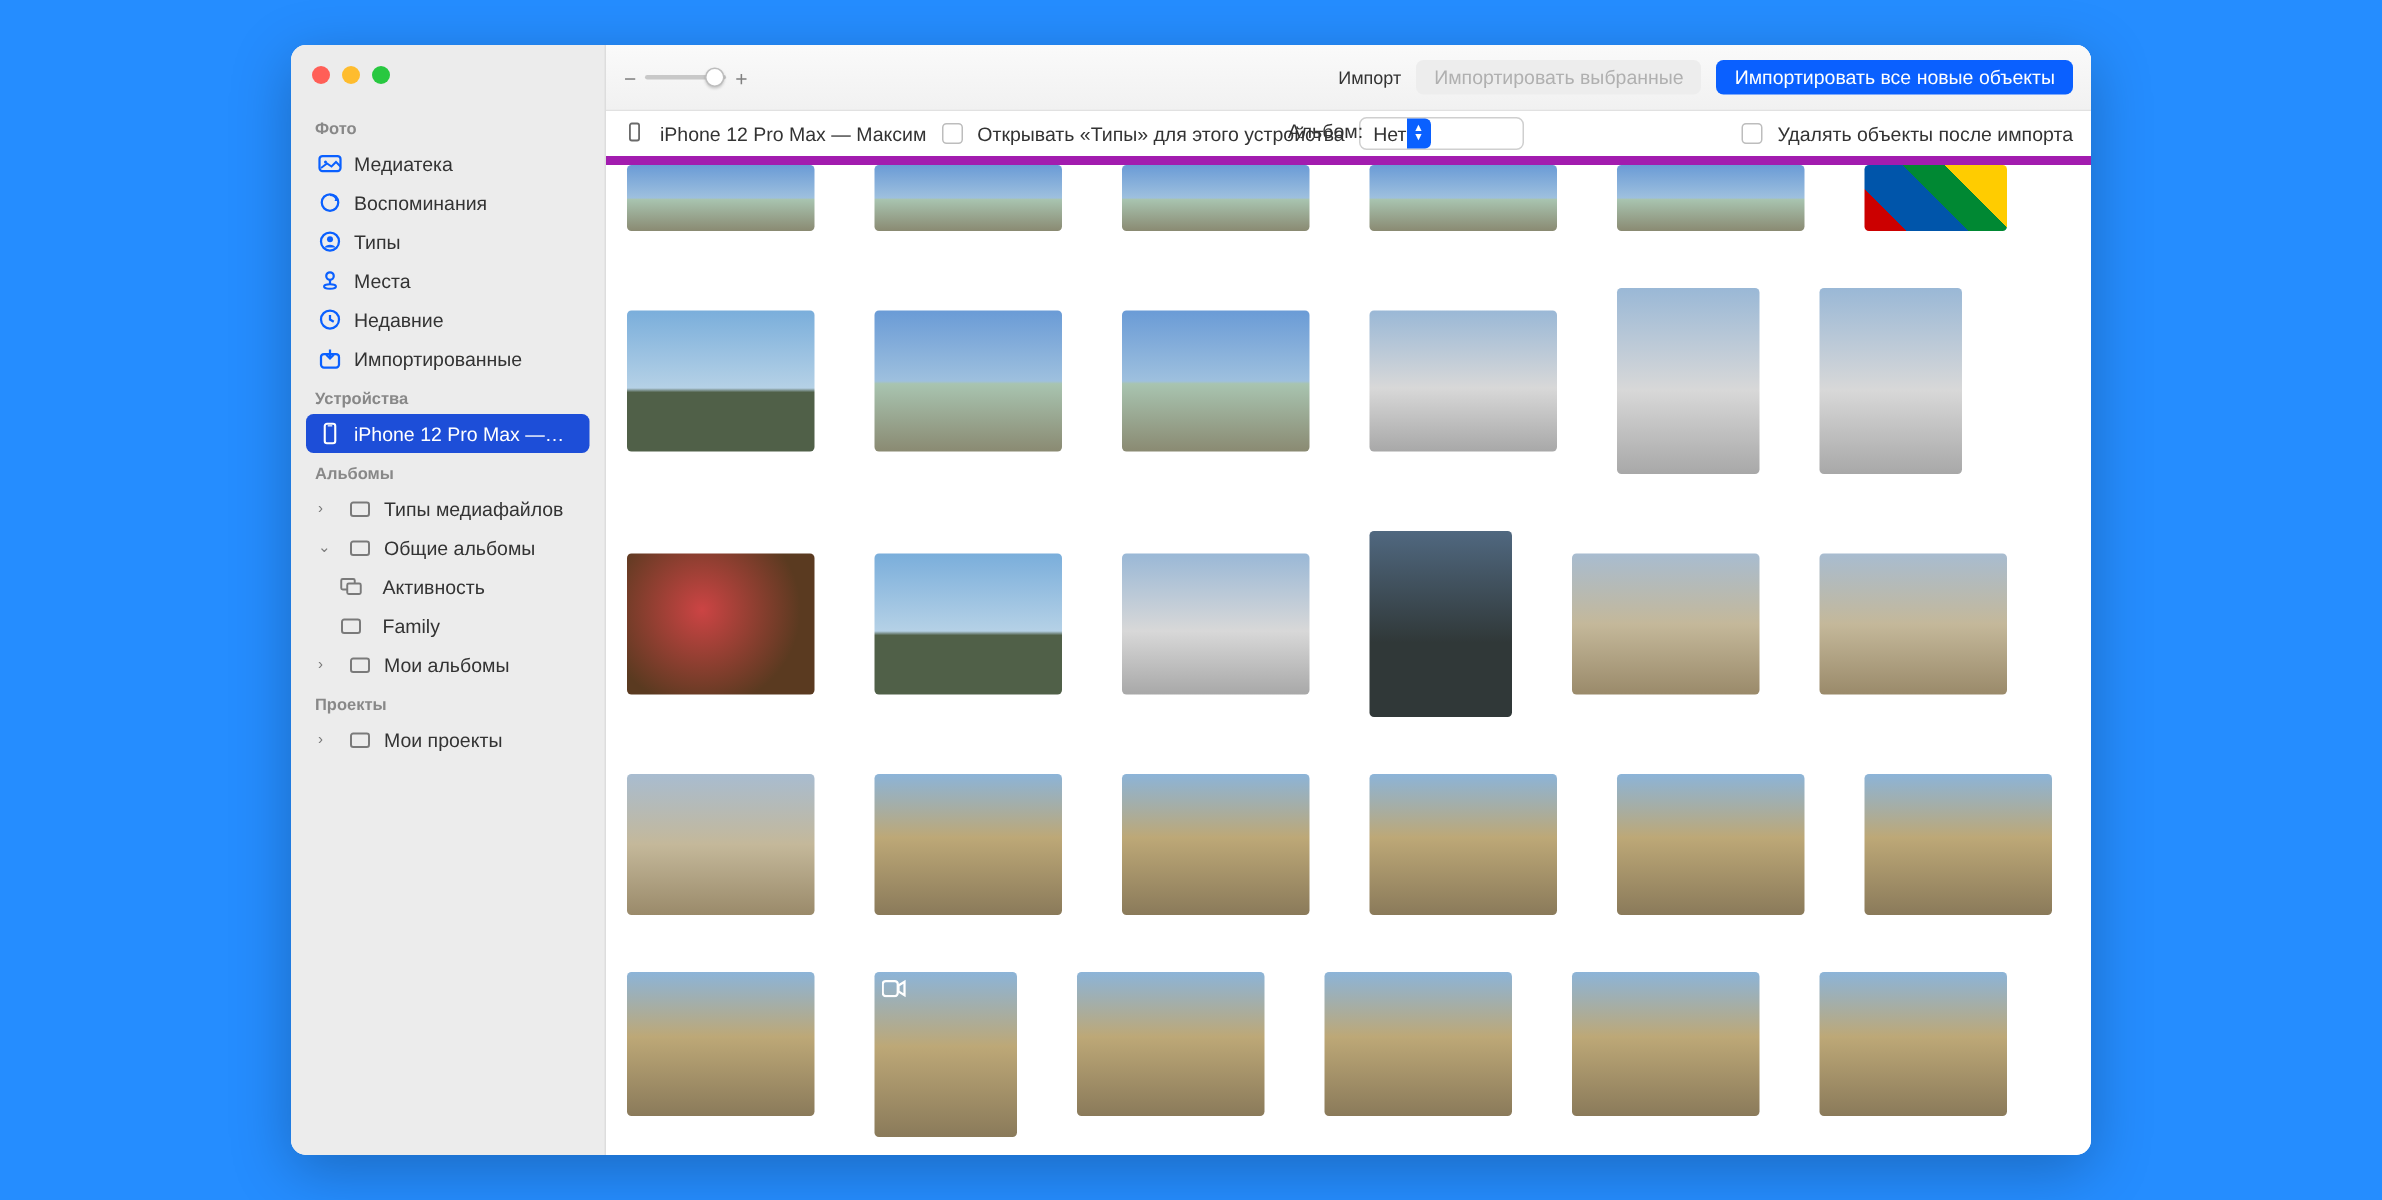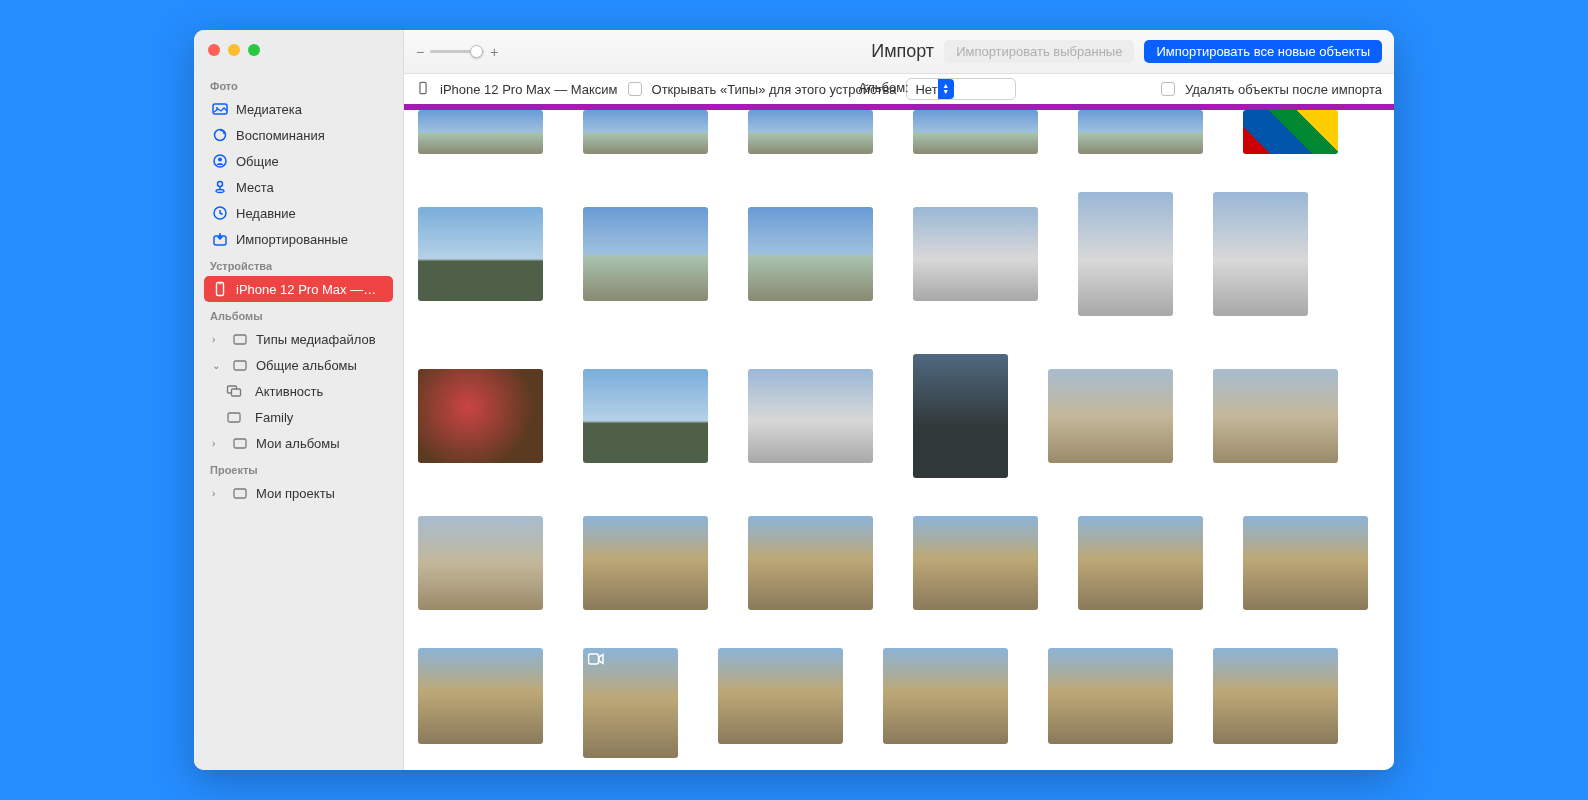--- a/index.html
+++ b/index.html
@@ -47,21 +47,21 @@
   }
   .sb-item {
     display: flex;
     align-items: center;
     gap: 8px;
     padding: 5px 8px;
     border-radius: 5px;
     cursor: default;
   }
   .sb-item.selected {
-    background: #ef4444;
+    background: #1d4ed8;
     color: #fff;
   }
   .sb-item.selected .sb-icon { color: #fff; }
   .sb-icon {
     width: 16px; height: 16px;
     display: inline-flex;
     align-items: center; justify-content: center;
     color: #0a60ff;
     font-size: 13px;
   }
@@ -94,21 +94,21 @@
   .zoom-track {
     width: 54px; height: 3px; background: #c8c8c8; border-radius: 2px; position: relative;
   }
   .zoom-thumb {
     position: absolute; left: 40px; top: -5px;
     width: 13px; height: 13px; border-radius: 50%;
     background: #fff; border: 1px solid #bdbdbd;
     box-shadow: 0 1px 2px rgba(0,0,0,0.2);
   }
   .spacer { flex: 1; }
-  .tb-title { font-size: 18px; color: #333; }
+  .tb-title { font-size: 12px; color: #333; }
   .btn {
     font-size: 13px;
     padding: 4px 12px;
     border-radius: 5px;
     border: none;
     cursor: default;
   }
   .btn-disabled {
     background: #ededed;
     color: #b0b0b0;
@@ -248,21 +248,21 @@
       </div>
 
       <div class="sb-item">
         <span class="sb-icon">
           <svg width="16" height="16" viewBox="0 0 16 16">
               <circle cx="8" cy="8" r="6" fill="none" stroke="currentColor" stroke-width="1.5"></circle>
               <circle cx="8" cy="6.5" r="2" fill="currentColor"></circle>
               <path d="M4.5 12 C5 9.5 11 9.5 11.5 12" fill="currentColor"></path>
             </svg>
         </span>
-        <span>Общие</span>
+        <span>Типы</span>
       </div>
 
       <div class="sb-item">
         <span class="sb-icon">
           <svg width="16" height="16" viewBox="0 0 16 16">
               <circle cx="8" cy="5" r="2.5" fill="none" stroke="currentColor" stroke-width="1.5"></circle>
               <path d="M8 7 L8 11" stroke="currentColor" stroke-width="1.5"></path>
               <ellipse cx="8" cy="12" rx="4" ry="1.5" fill="none" stroke="currentColor" stroke-width="1.3"></ellipse>
             </svg>
         </span>

